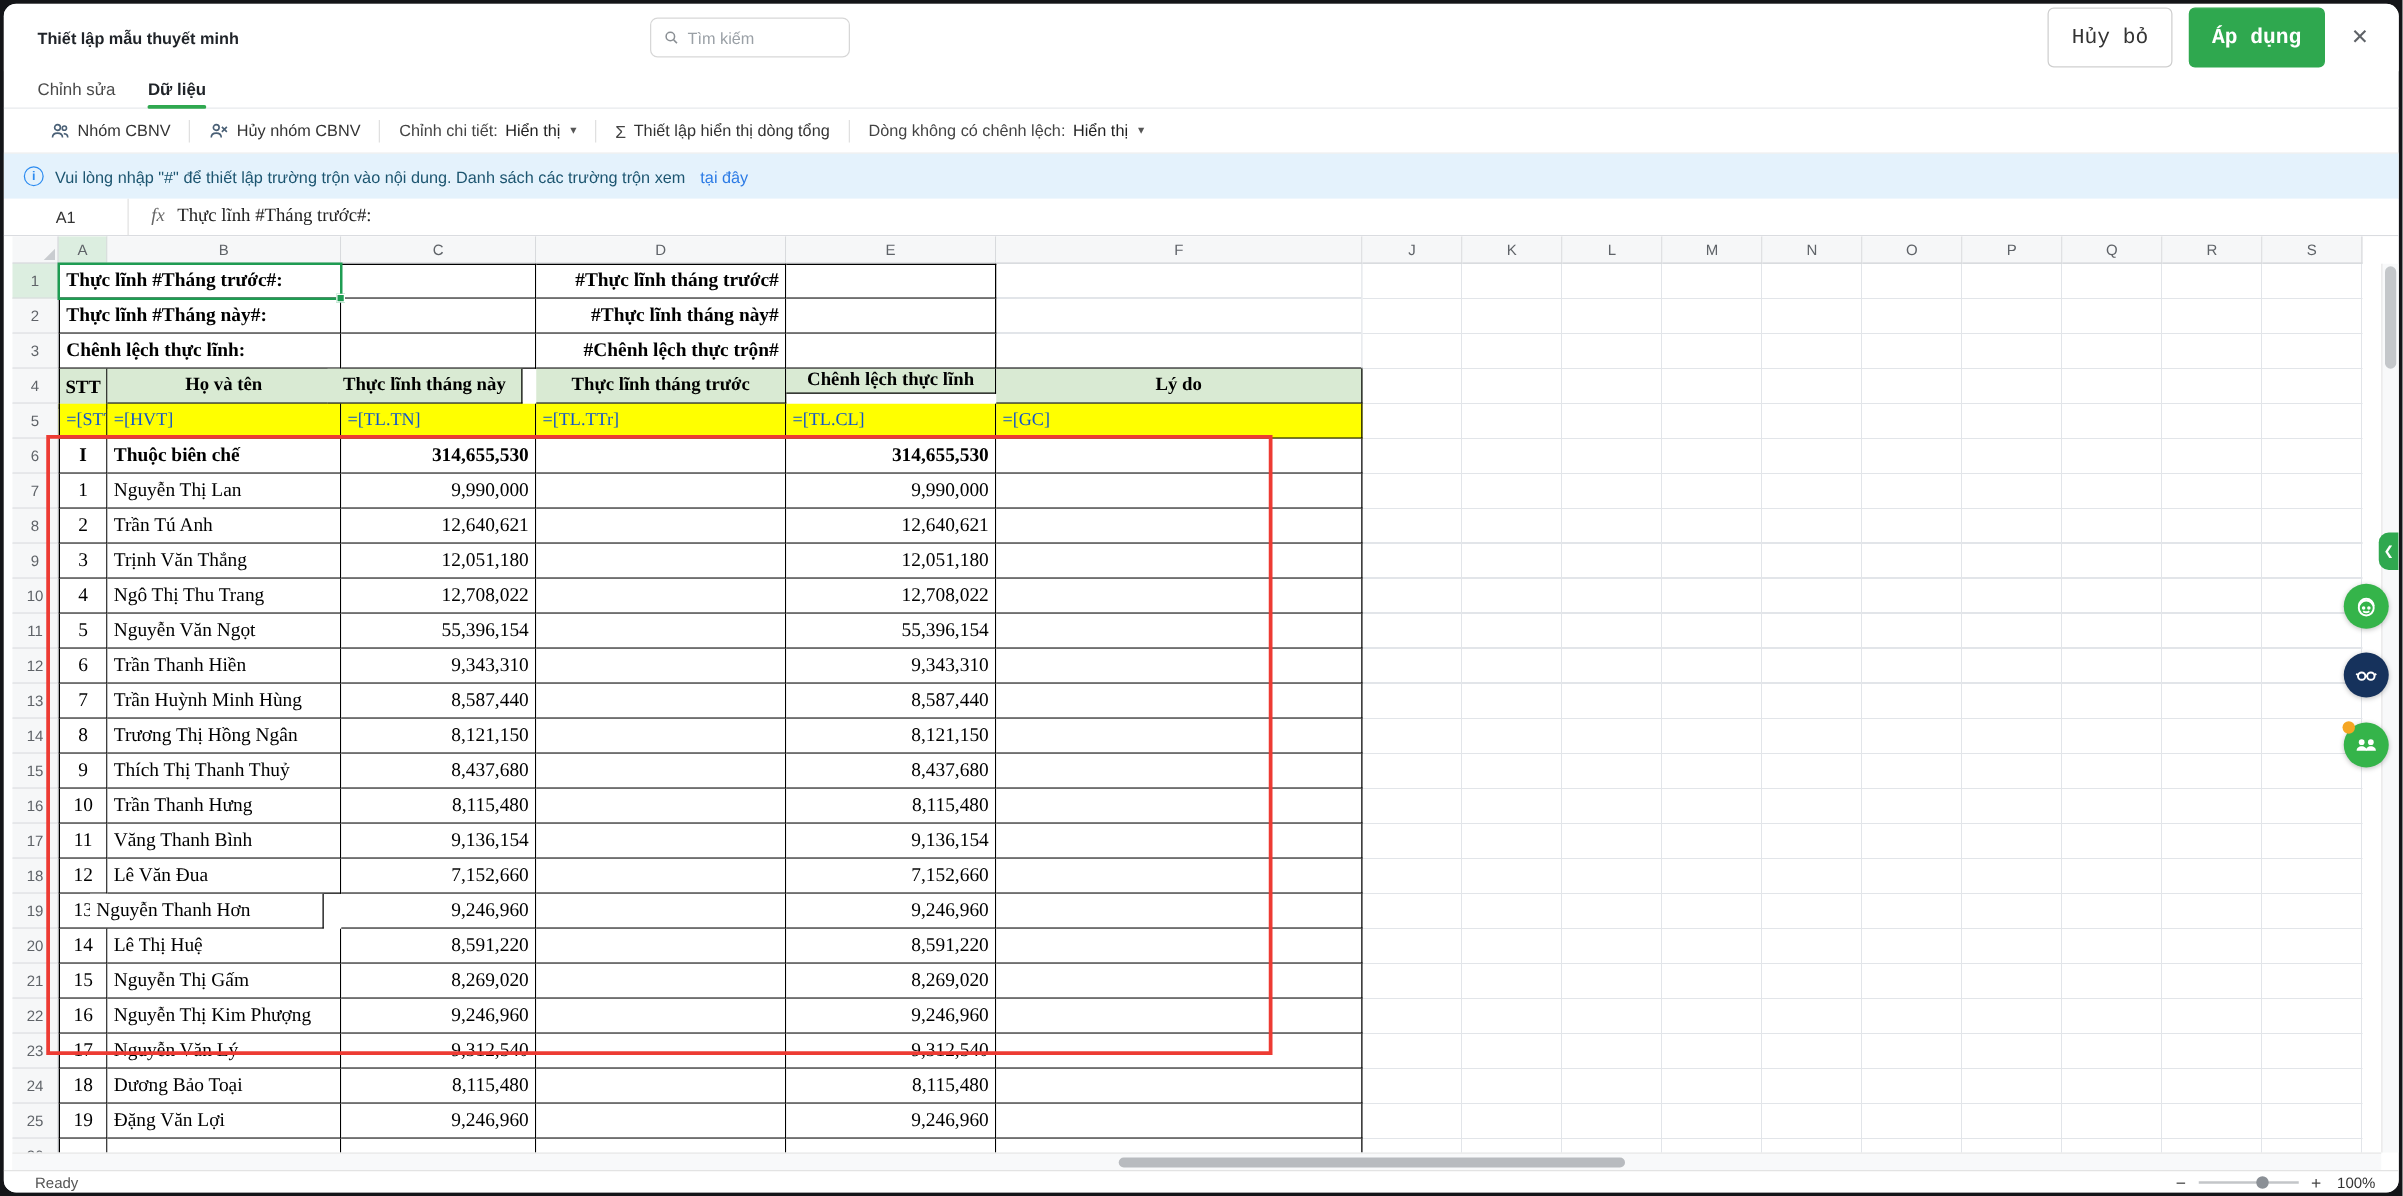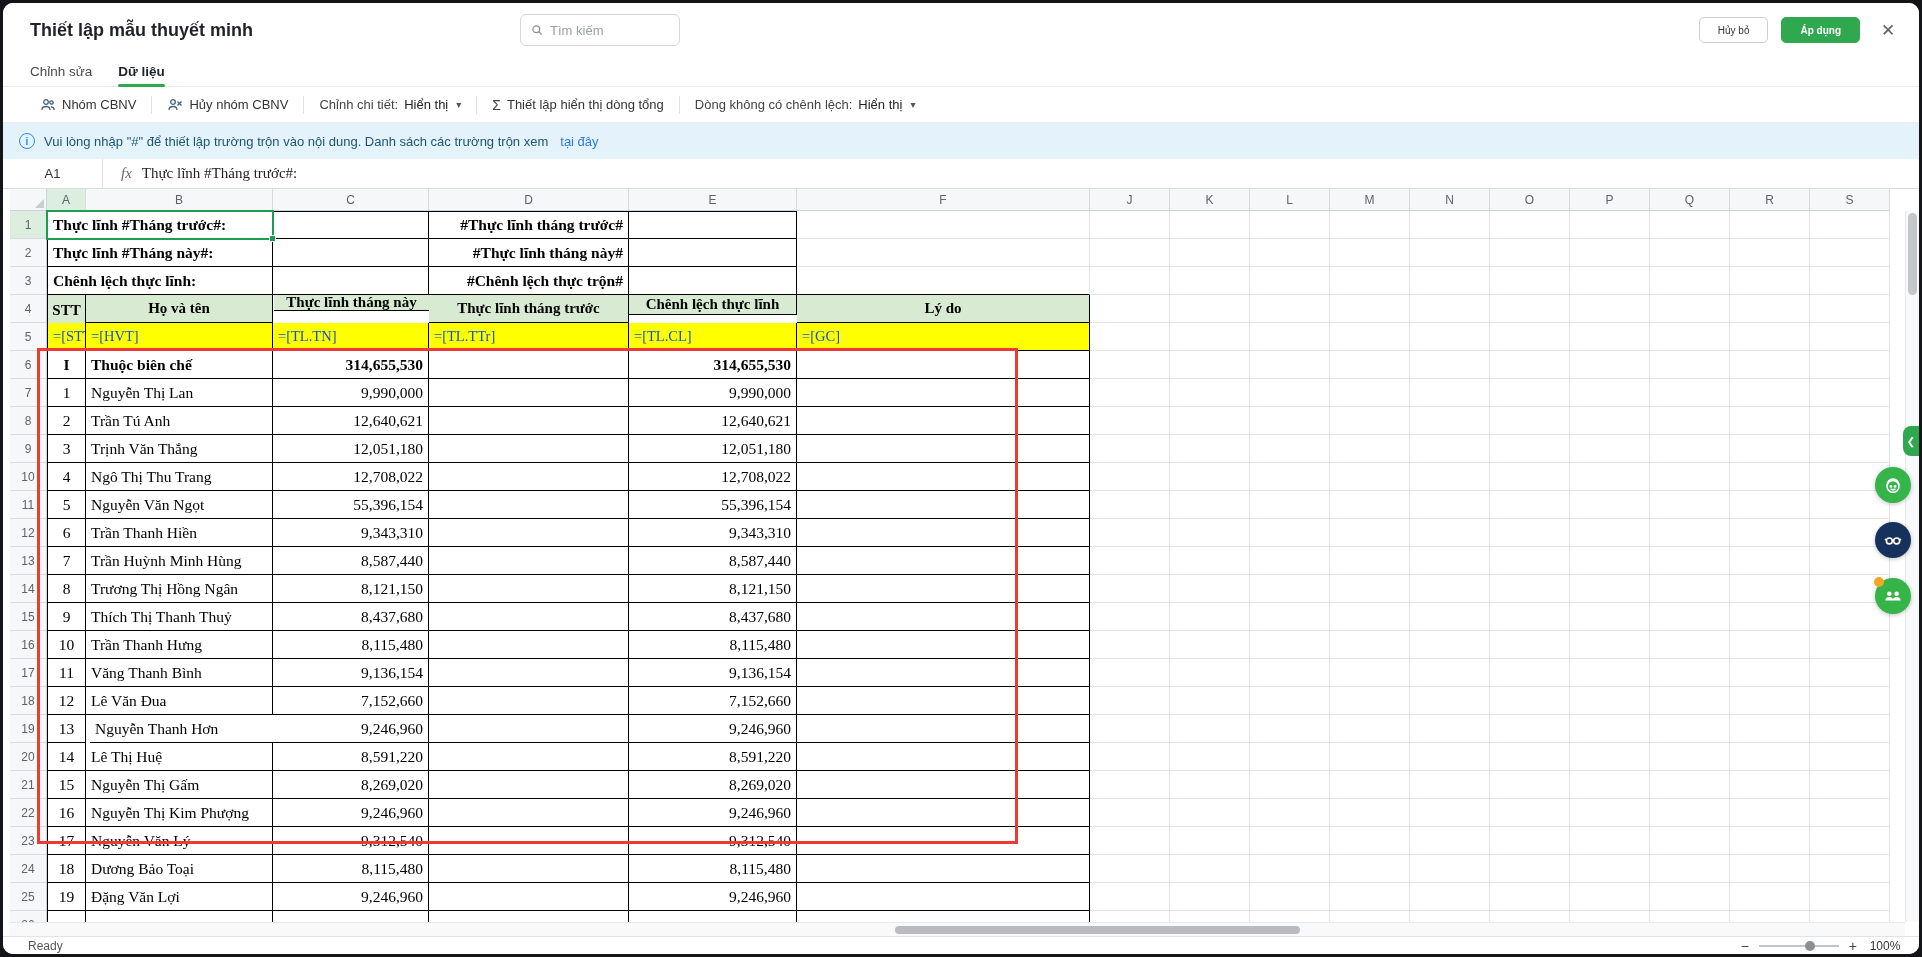--- a/index.html
+++ b/index.html
@@ -2,26 +2,26 @@
 <html style="--green: #2FA84F; --red: #ED3B33; --yellow: #FFFF00; --header_green: #D9EAD3; --formula_blue: #1155CC; --link_blue: #2C7BE5;"><head>
 <meta charset="utf-8">
 <style>
   *{box-sizing:border-box;margin:0;padding:0}
   html,body{width:1922px;height:957px;overflow:hidden}
   body{background:#141518;font-family:"Liberation Sans","DejaVu Sans",sans-serif;position:relative}
   .window{position:absolute;inset:3px;background:#fff;border-radius:10px;overflow:hidden;display:flex;flex-direction:column}
 
   
   .topbar{height:54px;flex:0 0 auto;display:flex;align-items:center;padding:0 16px 0 27px;position:relative;background:#fff}
-  .title{font-size:18px;font-weight:700;color:#1f2328}
+  .title{font-size:13px;font-weight:700;color:#1f2328}
   .search{position:absolute;left:517px;top:11px;width:160px;height:32px;border:1px solid #d7d7d7;border-radius:6px;display:flex;align-items:center;gap:7px;padding:0 10px;background:#fff}
   .search input{border:none;outline:none;font-size:13px;color:#333;width:100%;font-family:inherit;background:transparent}
   .search input::placeholder{color:#9aa0a6}
   .topbar-actions{margin-left:auto;display:flex;align-items:center;gap:13px}
-  .btn{height:26px;border-radius:5px;font-size:10px;padding:0 18px;cursor:pointer;font-family:Liberation Sans, sans-serif}
+  .btn{height:48px;border-radius:5px;font-size:17px;padding:0 18px;cursor:pointer;font-family:Liberation Mono, monospace}
   .btn.ghost{background:#fff;border:1px solid #cfcfcf;color:#333}
   .btn.primary{background:var(--green,#2fa84f);border:1px solid var(--green,#2fa84f);color:#fff;font-weight:700}
   .closebtn{font-size:17px;color:#5f6368;width:30px;text-align:center;cursor:pointer}
 
   
   .tabs{height:30px;flex:0 0 auto;display:flex;gap:26px;padding:0 27px;border-bottom:1px solid #e8eaed}
   .tab{font-size:13.5px;color:#4a4a4a;display:flex;align-items:center;position:relative;cursor:pointer}
   .tab.active{color:#1f2328;font-weight:700}
   .tab.active::after{content:"";position:absolute;left:0;right:0;bottom:-1px;height:3px;background:var(--green,#2fa84f);border-radius:2px}
 
@@ -228,21 +228,21 @@
         <div class="tc bold fc" style="left: 44px; top: 50px; width: 226px; height: 28px;">Thực lĩnh #Tháng này#:</div>
         <div class="tc" style="left: 270px; top: 50px; width: 156px; height: 28px;"></div>
         <div class="tc num bold" style="left: 426px; top: 50px; width: 200px; height: 28px;">#Thực lĩnh tháng này#</div>
         <div class="tc" style="left: 626px; top: 50px; width: 168px; height: 28px;"></div>
         <div class="tc bold fc" style="left: 44px; top: 78px; width: 226px; height: 28px;">Chênh lệch thực lĩnh:</div>
         <div class="tc" style="left: 270px; top: 78px; width: 156px; height: 28px;"></div>
         <div class="tc num bold" style="left: 426px; top: 78px; width: 200px; height: 28px;">#Chênh lệch thực trộn#</div>
         <div class="tc" style="left: 626px; top: 78px; width: 168px; height: 28px;"></div>
         <div class="tc hdr fc" style="left: 44px; top: 106px; width: 39px; height: 32px;">STT</div>
         <div class="tc hdr" style="left: 83px; top: 106px; width: 187px; height: 28px;">Họ và tên</div>
-        <div class="tc hdr" style="left: 271px; top: 106px; width: 156px; height: 16px;">Thực lĩnh tháng này</div>
+        <div class="tc hdr" style="left: 259px; top: 106px; width: 156px; height: 28px;">Thực lĩnh tháng này</div>
         <div class="tc hdr" style="left: 426px; top: 106px; width: 200px; height: 28px;">Thực lĩnh tháng trước</div>
         <div class="tc hdr" style="left: 626px; top: 106px; width: 168px; height: 20px;">Chênh lệch thực lĩnh</div>
         <div class="tc hdr" style="left: 794px; top: 106px; width: 293px; height: 28px;">Lý do</div>
         <div class="tc fr fc" style="left: 44px; top: 134px; width: 39px; height: 28px;">=[STT]</div>
         <div class="tc fr" style="left: 83px; top: 134px; width: 187px; height: 28px;">=[HVT]</div>
         <div class="tc fr" style="left: 270px; top: 134px; width: 156px; height: 28px;">=[TL.TN]</div>
         <div class="tc fr" style="left: 426px; top: 134px; width: 200px; height: 28px;">=[TL.TTr]</div>
         <div class="tc fr" style="left: 626px; top: 134px; width: 168px; height: 28px;">=[TL.CL]</div>
         <div class="tc fr" style="left: 794px; top: 134px; width: 293px; height: 28px;">=[GC]</div>
         <div class="tc ctr fc bold" style="left: 44px; top: 162px; width: 39px; height: 28px;">I</div>
@@ -317,21 +317,21 @@
         <div class="tc" style="left: 426px; top: 470px; width: 200px; height: 28px;"></div>
         <div class="tc num" style="left: 626px; top: 470px; width: 168px; height: 28px;">9,136,154</div>
         <div class="tc" style="left: 794px; top: 470px; width: 293px; height: 28px;"></div>
         <div class="tc ctr fc" style="left: 44px; top: 498px; width: 39px; height: 28px;">12</div>
         <div class="tc" style="left: 83px; top: 498px; width: 187px; height: 28px;">Lê Văn Đua</div>
         <div class="tc num" style="left: 270px; top: 498px; width: 156px; height: 28px;">7,152,660</div>
         <div class="tc" style="left: 426px; top: 498px; width: 200px; height: 28px;"></div>
         <div class="tc num" style="left: 626px; top: 498px; width: 168px; height: 28px;">7,152,660</div>
         <div class="tc" style="left: 794px; top: 498px; width: 293px; height: 28px;"></div>
         <div class="tc ctr fc" style="left: 44px; top: 526px; width: 39px; height: 28px;">13</div>
-        <div class="tc" style="left: 87px; top: 526px; width: 187px; height: 28px;">Nguyễn Thanh Hơn</div>
+        <div class="tc" style="left: 69px; top: 526px; width: 187px; height: 28px;">Nguyễn Thanh Hơn</div>
         <div class="tc num" style="left: 270px; top: 526px; width: 156px; height: 28px;">9,246,960</div>
         <div class="tc" style="left: 426px; top: 526px; width: 200px; height: 28px;"></div>
         <div class="tc num" style="left: 626px; top: 526px; width: 168px; height: 28px;">9,246,960</div>
         <div class="tc" style="left: 794px; top: 526px; width: 293px; height: 28px;"></div>
         <div class="tc ctr fc" style="left: 44px; top: 554px; width: 39px; height: 28px;">14</div>
         <div class="tc" style="left: 83px; top: 554px; width: 187px; height: 28px;">Lê Thị Huệ</div>
         <div class="tc num" style="left: 270px; top: 554px; width: 156px; height: 28px;">8,591,220</div>
         <div class="tc" style="left: 426px; top: 554px; width: 200px; height: 28px;"></div>
         <div class="tc num" style="left: 626px; top: 554px; width: 168px; height: 28px;">8,591,220</div>
         <div class="tc" style="left: 794px; top: 554px; width: 293px; height: 28px;"></div>

